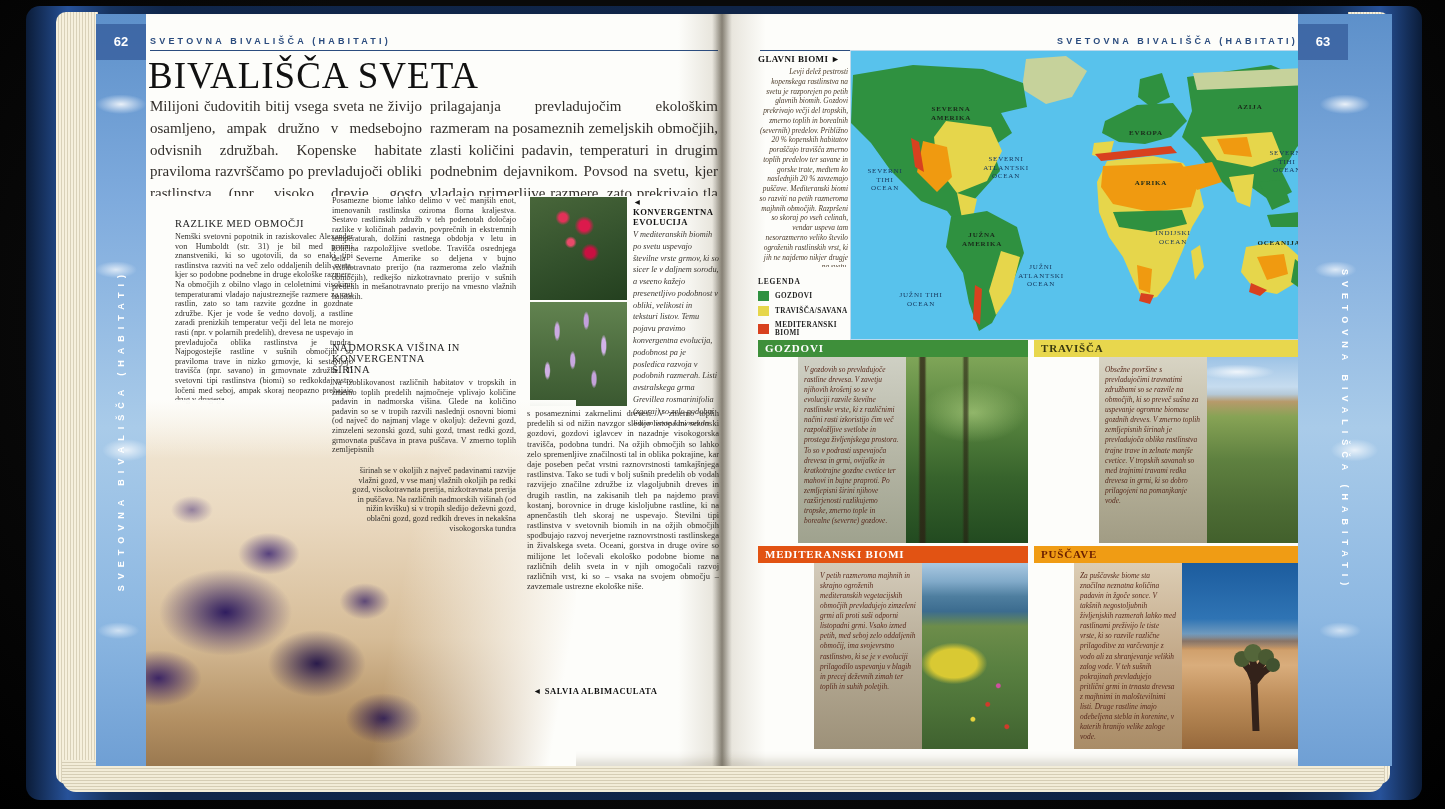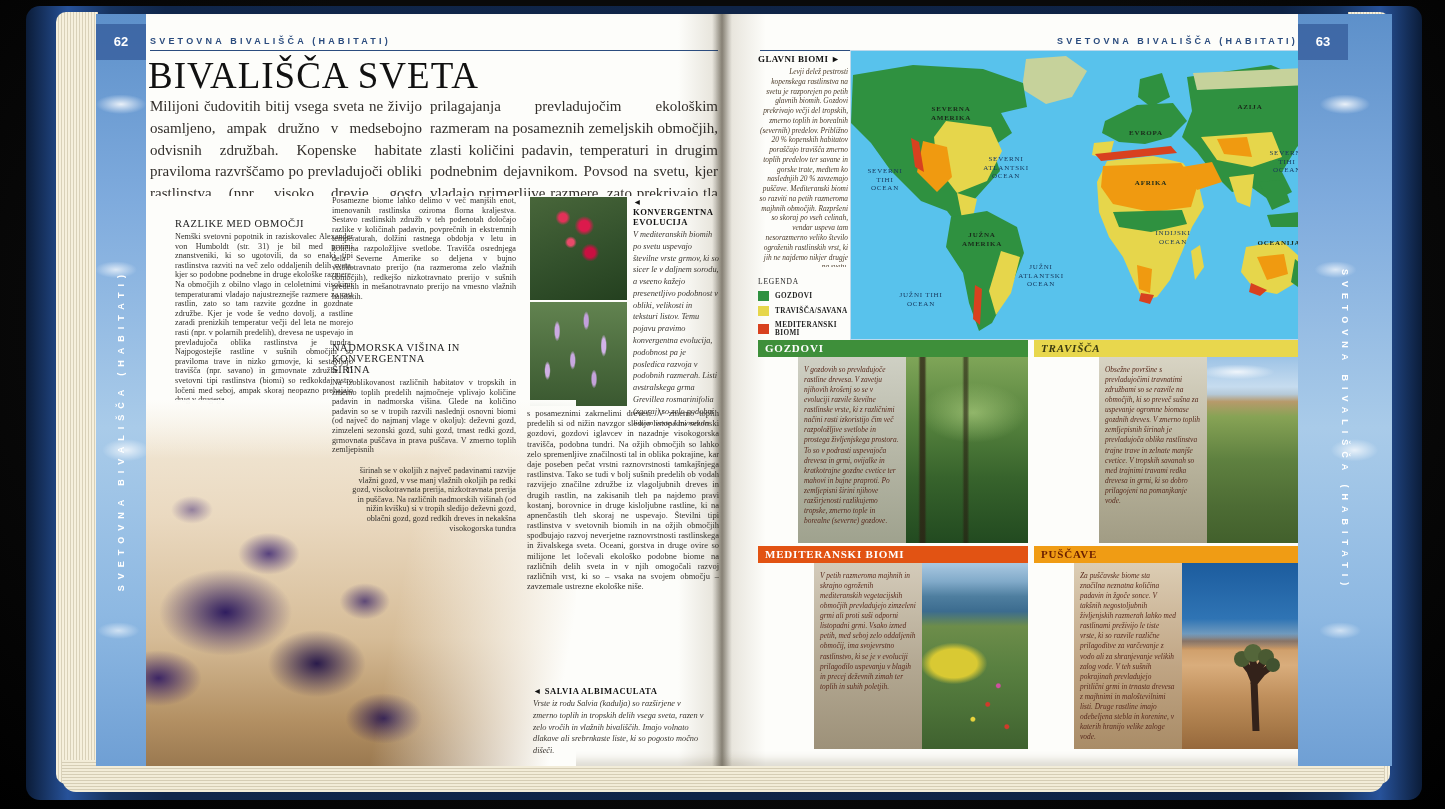--- a/index.html
+++ b/index.html
@@ -104,21 +104,21 @@
       linear-gradient(180deg,rgba(0,0,0,0) 38%,rgba(120,70,40,.5) 42%,rgba(0,0,0,0) 47%),
       linear-gradient(180deg,#1c5c9e 0%,#2f74b4 30%,#7fa3c0 40%,#cf9f6b 46%,#d9ad7c 55%,#bf8f5c 72%,#a87a49 88%,#96683c 100%);}
   .panel-bg-gozdovi{background:linear-gradient(180deg,#cfd0c4 0%,#b4b5a4 55%,#9fa28e 100%);}
   .panel-bg-travisca{background:linear-gradient(180deg,#d8d4c4 0%,#b9b49d 55%,#a19c84 100%);margin-left:25px;}
   .panel-bg-medit{background:linear-gradient(180deg,#d4cbba 0%,#b3a892 55%,#9d9179 100%);margin-left:16px;}
   .panel-bg-puscave{background:linear-gradient(180deg,#dccdb4 0%,#c0a584 55%,#a98c67 100%);}
 
   
   .sidebar-head{font-family:"Liberation Serif",serif;font-size:9px;font-weight:bold;letter-spacing:.4px;color:#111;}
   .sidebar-body{font-size:7.4px;line-height:1.32;font-style:italic;color:#4a3a28;text-align:right;}
-  .legend-title{font-size:7.5px;font-weight:normal;letter-spacing:.8px;color:#222;}
+  .legend-title{font-size:7.5px;font-weight:bold;letter-spacing:.8px;color:#222;}
   .legend-row{display:flex;align-items:center;margin-top:5px;}
   .legend-swatch{width:11px;height:10px;margin-right:6px;flex:0 0 auto;}
   .legend-label{font-size:7.2px;font-weight:bold;letter-spacing:.4px;color:#222;font-family:"Liberation Serif",serif;}
 
   .map-frame{border:1px solid #bcd9ec;background:#58c2ec;}
   .map-label{font-family:"Liberation Serif",serif;font-size:7px;letter-spacing:.8px;fill:#17375c;}
   .map-label.cont{fill:#1a2a1a;font-weight:bold;}
 
   .biome-sec{position:absolute;}
   .sec-header{height:17px;line-height:17px;padding-left:7px;font-family:"Liberation Serif",serif;
@@ -176,21 +176,20 @@
       <div class="caption clip" style="height:196px;margin-top:2px;">V mediteranskih biomih po svetu uspevajo številne vrste grmov, ki so sicer le v daljnem sorodu, a vseeno kažejo presenetljivo podobnost v obliki, velikosti in teksturi listov. Temu pojavu pravimo konvergentna evolucija, podobnost pa je posledica razvoja v podobnih razmerah. Listi avstralskega grma Grevillea rosmarinifolia (zgoraj) so zelo podobni listom vrste Lavandula dentata (spodaj), ki je doma v Sredozemlju.</div>
     </div>
 
     <div class="abs small-body clip" style="left:431px;top:394px;width:192px;height:220px;font-size:8.5px;line-height:1.2;z-index:2;">s posameznimi zakrnelimi drevesi. V zmerno toplih predelih si od nižin navzgor sledijo listopadni sezonski gozdovi, gozdovi iglavcev in nazadnje visokogorska travišča, podobna tundri.    Na ožjih območjih so lahko zelo spremenljive značilnosti tal in oblika pokrajine, kar daje poseben pečat vrstni raznovrstnosti tamkajšnjega rastlinstva. Tako se tudi v bolj sušnih predelih ob vodah razvijejo značilne združbe iz vlagoljubnih dreves in drugih rastlin, na zakisanih tleh pa najdemo pravi kostanj, borovnice in druge kisloljubne rastline, ki na apnenčastih tleh skoraj ne uspevajo.    Številni tipi rastlinstva v svetovnih biomih in na ožjih območjih spodbujajo razvoj neverjetne raznovrstnosti rastlinskega in živalskega sveta. Oceani, gorstva in druge ovire so milijone let ločevali ekološko podobne biome na različnih delih sveta in v njih omogočali razvoj različnih vrst, ki so – vsaka na svojem območju – zavzemale ustrezne ekološke niše.</div>
 
     <div class="abs" style="left:437px;top:672px;width:172px;z-index:2;">
       <div class="caption-title">
         <span>◄</span>
         <span>SALVIA ALBIMACULATA</span>
       </div>
-      <div class="caption clip" style="height:70px;margin-top:2px;">Vrste iz rodu Salvia (kadulja) so razširjene v zmerno toplih in tropskih delih vsega sveta, razen v zelo vročih in vlažnih bivališčih. Imajo volnato dlakave ali srebrnkaste liste, ki so pogosto močno dišeči.</div>
     </div>
   </div>
 
   <div class="abs page page-right page-shadow">
 
     <div class="abs runhead" style="right:50px;top:22px;">SVETOVNA BIVALIŠČA (HABITATI)</div>
     <div class="abs rule" style="left:38px;top:36px;width:545px;"></div>
 
     <div class="abs" style="left:36px;top:40px;width:90px;">
       <div class="sidebar-head">
@@ -278,21 +277,21 @@
 
     <div class="biome-sec" style="left:36px;top:326px;width:270px;">
       <div class="sec-header light" style="background-color: rgb(62, 143, 58);">GOZDOVI</div>
       <div class="sec-panel">
         <div class="sec-text panel-bg-gozdovi">V gozdovih so prevladujoče rastline drevesa. V zavetju njihovih krošenj so se v evoluciji razvile številne rastlinske vrste, ki z različnimi načini rasti izkoristijo čim več razpoložljive svetlobe in prostega življenjskega prostora. To so v podrasti uspevajoča drevesa in grmi, ovijalke in kratkotrajne gozdne cvetice ter mahovi in bujne praproti. Po zemljepisni širini njihove razširjenosti razlikujemo tropske, zmerno tople in borealne (severne) gozdove.</div>
         <div class="sec-photo photo photo-forest"></div>
       </div>
     </div>
 
     <div class="biome-sec" style="left:312px;top:326px;width:274px;">
-      <div class="sec-header dark" style="background-color: rgb(232, 215, 77); font-style: italic;">TRAVIŠČA</div>
+      <div class="sec-header dark" style="background-color: rgb(232, 215, 77);">TRAVIŠČA</div>
       <div class="sec-panel">
         <div class="sec-text panel-bg-travisca">Obsežne površine s prevladujočimi travnatimi združbami so se razvile na območjih, ki so preveč sušna za uspevanje ogromne biomase gozdnih dreves. V zmerno toplih zemljepisnih širinah je prevladujoča oblika rastlinstva trajne trave in zelnate manjše cvetice. V tropskih savanah so med trajnimi travami redka drevesa in grmi, ki so dobro prilagojeni na pomanjkanje vode.</div>
         <div class="sec-photo photo photo-grass"></div>
       </div>
     </div>
 
     <div class="biome-sec" style="left:36px;top:532px;width:270px;">
       <div class="sec-header light" style="background-color: rgb(226, 83, 19);">MEDITERANSKI BIOMI</div>
       <div class="sec-panel">
         <div class="sec-text panel-bg-medit">V petih razmeroma majhnih in skrajno ogroženih mediteranskih vegetacijskih območjih prevladujejo zimzeleni grmi ali proti suši odporni listopadni grmi. Vsako izmed petih, med seboj zelo oddaljenih območij, ima svojevrstno rastlinstvo, ki se je v evoluciji prilagodilo uspevanju v blagih in precej deževnih zimah ter toplih in suhih poletjih.</div>

